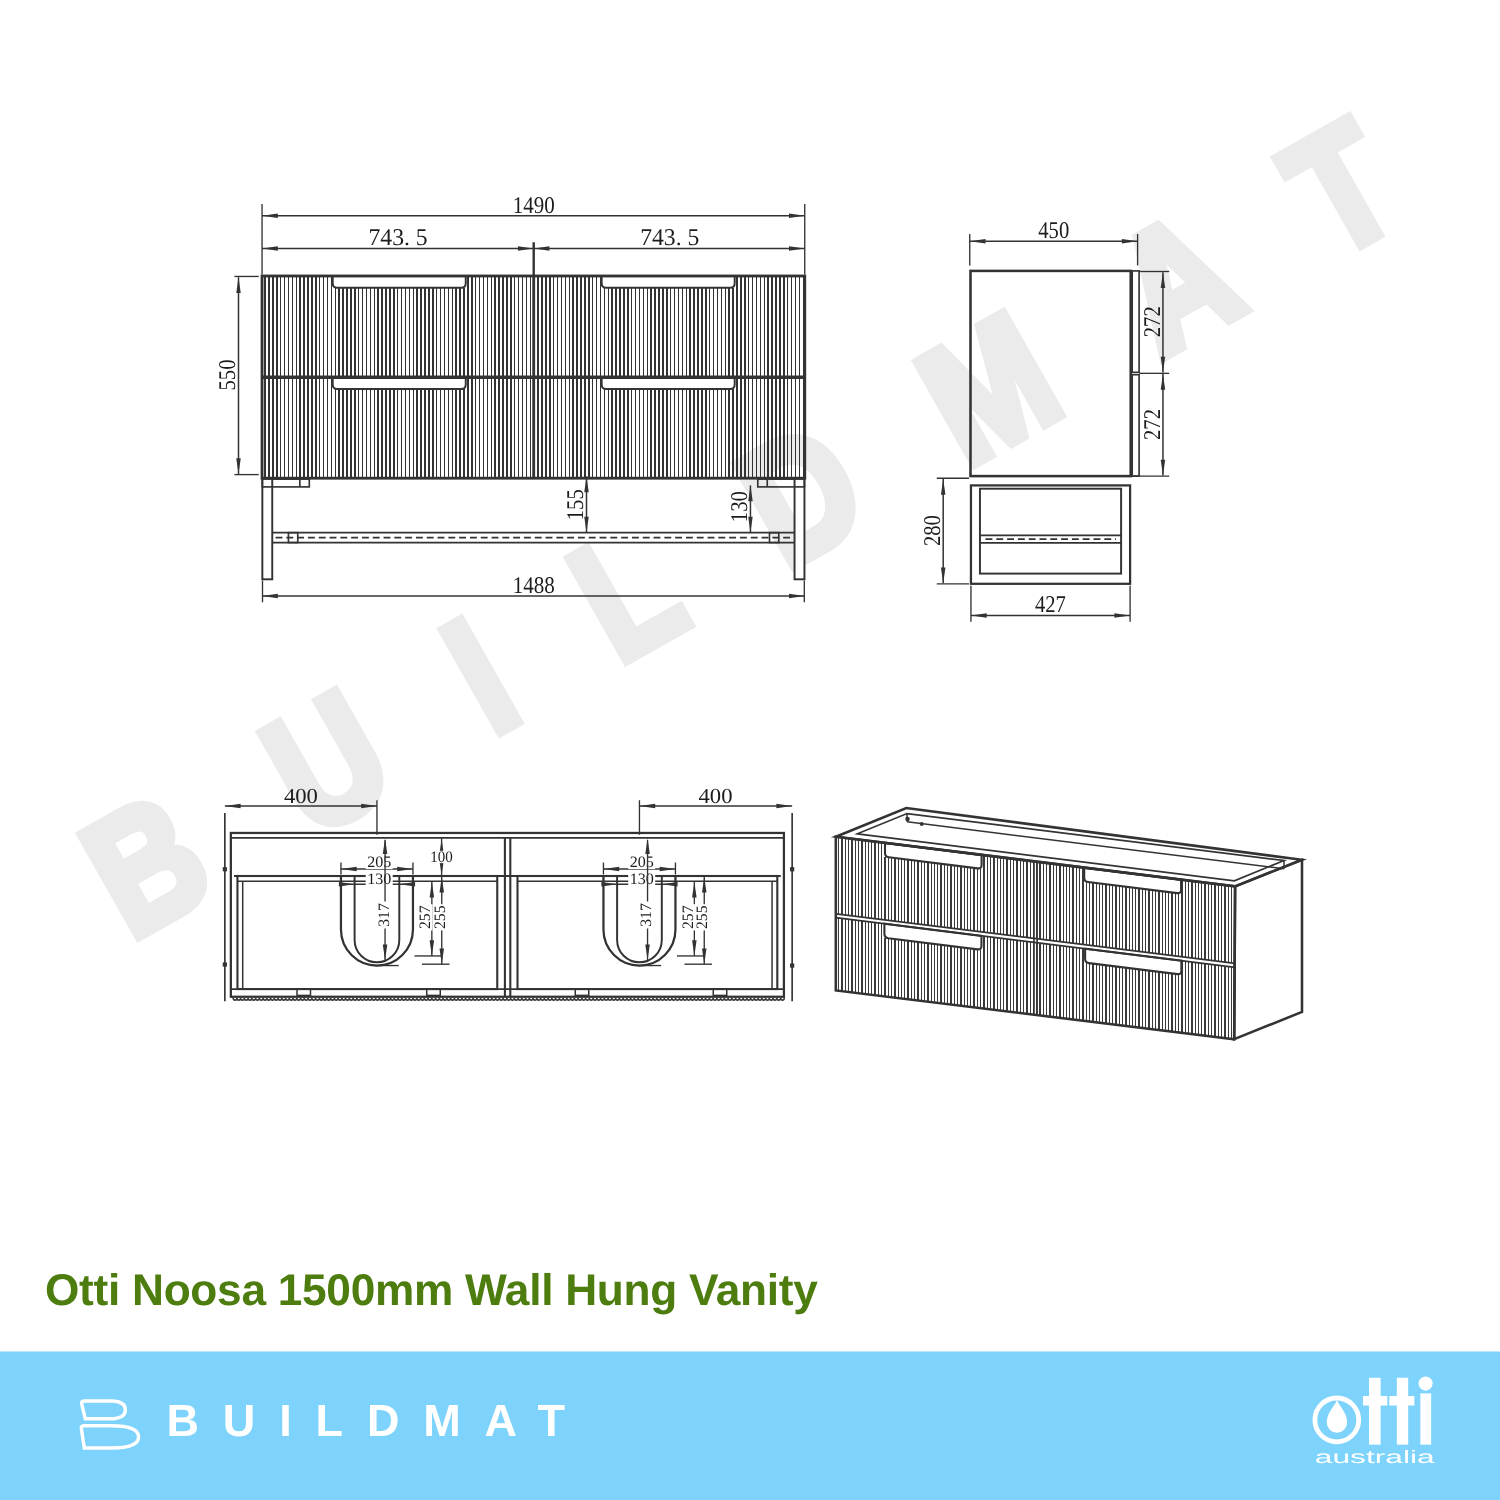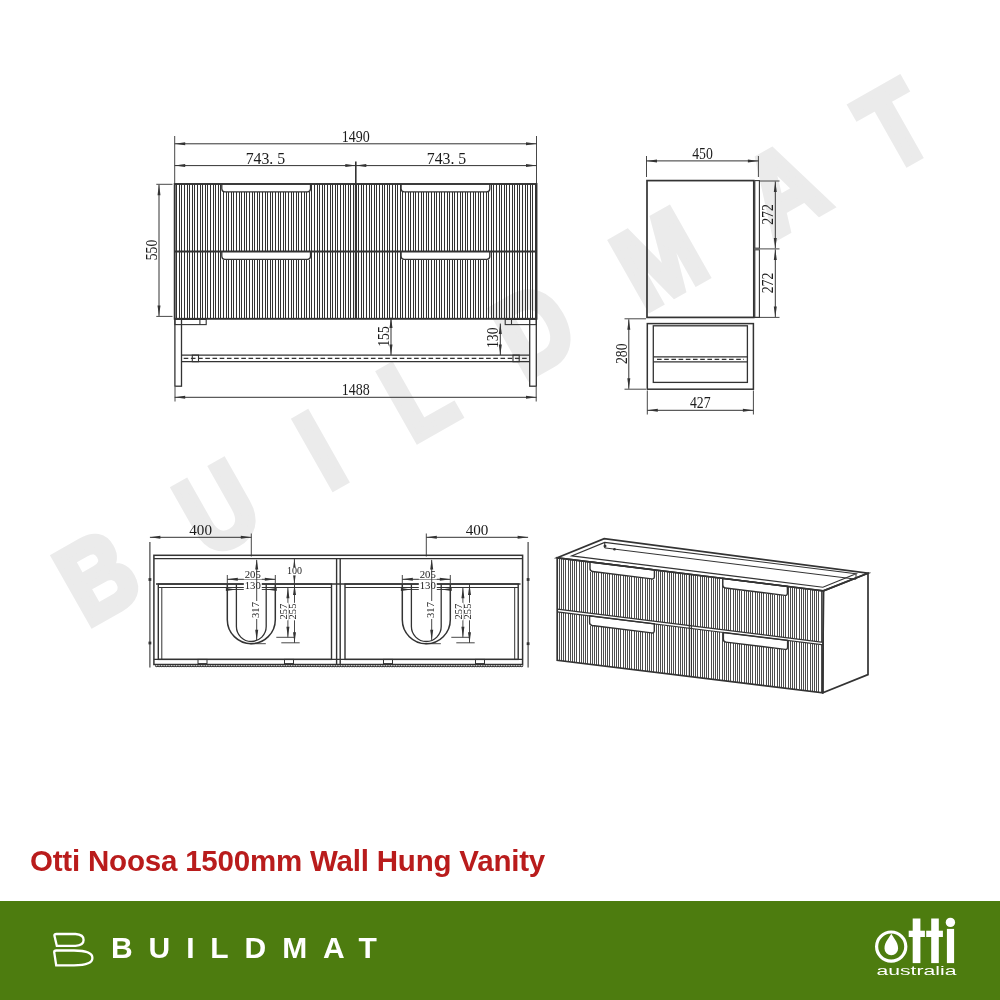--- a/index.html
+++ b/index.html
@@ -1,16 +1,16 @@
 <!DOCTYPE html>
 <html><head><meta charset="utf-8"><style>
 html,body{margin:0;padding:0;width:1000px;height:1000px;background:#fff;overflow:hidden;}
 #wm{position:absolute;left:0;top:0;width:1000px;height:1000px;}
-#ttl{position:absolute;left:30px;top:845.5px;font-family:"Liberation Sans",sans-serif;font-weight:700;font-size:29.5px;line-height:1;color:#b91c1c;letter-spacing:-0.2px;}
-#foot{position:absolute;left:0;top:901px;width:1000px;height:99px;background:#4d7c0f;}
+#ttl{position:absolute;left:30px;top:845.5px;font-family:"Liberation Sans",sans-serif;font-weight:700;font-size:29.5px;line-height:1;color:#4d7c0f;letter-spacing:-0.2px;}
+#foot{position:absolute;left:0;top:901px;width:1000px;height:99px;background:#7dd3fc;}
 #bm{position:absolute;left:111px;top:932.8px;font-family:"Liberation Sans",sans-serif;font-weight:700;font-size:30px;line-height:1;color:#fff;letter-spacing:15.9px;}
 </style></head><body>
 <svg id="wm" width="1000" height="1000" viewBox="0 0 1000 1000">
 <g transform="rotate(-29.5 87 627)">
       <text x="0" y="0" transform="translate(87 627) scale(0.84 1)" font-family="Liberation Sans" font-weight="bold" font-size="112" letter-spacing="84" fill="#ebebeb" stroke="#ebebeb" stroke-width="7.5">BUILDMAT</text>
     </g>
 <path d="M176.70,184.0V251.5M176.70,251.5V318.2M179.30,184.0V251.5M179.30,251.5V318.2M181.90,184.0V251.5M181.90,251.5V318.2M184.50,184.0V251.5M184.50,251.5V318.2M187.10,184.0V251.5M187.10,251.5V318.2M189.70,184.0V251.5M189.70,251.5V318.2M192.30,184.0V251.5M192.30,251.5V318.2M194.90,184.0V251.5M194.90,251.5V318.2M197.50,184.0V251.5M197.50,251.5V318.2M200.10,184.0V251.5M200.10,251.5V318.2M202.70,184.0V251.5M202.70,251.5V318.2M205.30,184.0V251.5M205.30,251.5V318.2M207.90,184.0V251.5M207.90,251.5V318.2M210.50,184.0V251.5M210.50,251.5V318.2M213.10,184.0V251.5M213.10,251.5V318.2M215.70,184.0V251.5M215.70,251.5V318.2M218.30,184.0V251.5M218.30,251.5V318.2M220.90,184.0V251.5M220.90,251.5V318.2M223.50,192.0V251.5M223.50,259.5V318.2M226.10,192.0V251.5M226.10,259.5V318.2M228.70,192.0V251.5M228.70,259.5V318.2M231.30,192.0V251.5M231.30,259.5V318.2M233.90,192.0V251.5M233.90,259.5V318.2M236.50,192.0V251.5M236.50,259.5V318.2M239.10,192.0V251.5M239.10,259.5V318.2M241.70,192.0V251.5M241.70,259.5V318.2M244.30,192.0V251.5M244.30,259.5V318.2M246.90,192.0V251.5M246.90,259.5V318.2M249.50,192.0V251.5M249.50,259.5V318.2M252.10,192.0V251.5M252.10,259.5V318.2M254.70,192.0V251.5M254.70,259.5V318.2M257.30,192.0V251.5M257.30,259.5V318.2M259.90,192.0V251.5M259.90,259.5V318.2M262.50,192.0V251.5M262.50,259.5V318.2M265.10,192.0V251.5M265.10,259.5V318.2M267.70,192.0V251.5M267.70,259.5V318.2M270.30,192.0V251.5M270.30,259.5V318.2M272.90,192.0V251.5M272.90,259.5V318.2M275.50,192.0V251.5M275.50,259.5V318.2M278.10,192.0V251.5M278.10,259.5V318.2M280.70,192.0V251.5M280.70,259.5V318.2M283.30,192.0V251.5M283.30,259.5V318.2M285.90,192.0V251.5M285.90,259.5V318.2M288.50,192.0V251.5M288.50,259.5V318.2M291.10,192.0V251.5M291.10,259.5V318.2M293.70,192.0V251.5M293.70,259.5V318.2M296.30,192.0V251.5M296.30,259.5V318.2M298.90,192.0V251.5M298.90,259.5V318.2M301.50,192.0V251.5M301.50,259.5V318.2M304.10,192.0V251.5M304.10,259.5V318.2M306.70,192.0V251.5M306.70,259.5V318.2M309.30,192.0V251.5M309.30,259.5V318.2M311.90,184.0V251.5M311.90,251.5V318.2M314.50,184.0V251.5M314.50,251.5V318.2M317.10,184.0V251.5M317.10,251.5V318.2M319.70,184.0V251.5M319.70,251.5V318.2M322.30,184.0V251.5M322.30,251.5V318.2M324.90,184.0V251.5M324.90,251.5V318.2M327.50,184.0V251.5M327.50,251.5V318.2M330.10,184.0V251.5M330.10,251.5V318.2M332.70,184.0V251.5M332.70,251.5V318.2M335.30,184.0V251.5M335.30,251.5V318.2M337.90,184.0V251.5M337.90,251.5V318.2M340.50,184.0V251.5M340.50,251.5V318.2M343.10,184.0V251.5M343.10,251.5V318.2M345.70,184.0V251.5M345.70,251.5V318.2M348.30,184.0V251.5M348.30,251.5V318.2M350.90,184.0V251.5M350.90,251.5V318.2M353.50,184.0V251.5M353.50,251.5V318.2M356.10,184.0V251.5M356.10,251.5V318.2M358.70,184.0V251.5M358.70,251.5V318.2M361.30,184.0V251.5M361.30,251.5V318.2M363.90,184.0V251.5M363.90,251.5V318.2M366.50,184.0V251.5M366.50,251.5V318.2M369.10,184.0V251.5M369.10,251.5V318.2M371.70,184.0V251.5M371.70,251.5V318.2M374.30,184.0V251.5M374.30,251.5V318.2M376.90,184.0V251.5M376.90,251.5V318.2M379.50,184.0V251.5M379.50,251.5V318.2M382.10,184.0V251.5M382.10,251.5V318.2M384.70,184.0V251.5M384.70,251.5V318.2M387.30,184.0V251.5M387.30,251.5V318.2M389.90,184.0V251.5M389.90,251.5V318.2M392.50,184.0V251.5M392.50,251.5V318.2M395.10,184.0V251.5M395.10,251.5V318.2M397.70,184.0V251.5M397.70,251.5V318.2M400.30,184.0V251.5M400.30,251.5V318.2M402.90,192.0V251.5M402.90,259.5V318.2M405.50,192.0V251.5M405.50,259.5V318.2M408.10,192.0V251.5M408.10,259.5V318.2M410.70,192.0V251.5M410.70,259.5V318.2M413.30,192.0V251.5M413.30,259.5V318.2M415.90,192.0V251.5M415.90,259.5V318.2M418.50,192.0V251.5M418.50,259.5V318.2M421.10,192.0V251.5M421.10,259.5V318.2M423.70,192.0V251.5M423.70,259.5V318.2M426.30,192.0V251.5M426.30,259.5V318.2M428.90,192.0V251.5M428.90,259.5V318.2M431.50,192.0V251.5M431.50,259.5V318.2M434.10,192.0V251.5M434.10,259.5V318.2M436.70,192.0V251.5M436.70,259.5V318.2M439.30,192.0V251.5M439.30,259.5V318.2M441.90,192.0V251.5M441.90,259.5V318.2M444.50,192.0V251.5M444.50,259.5V318.2M447.10,192.0V251.5M447.10,259.5V318.2M449.70,192.0V251.5M449.70,259.5V318.2M452.30,192.0V251.5M452.30,259.5V318.2M454.90,192.0V251.5M454.90,259.5V318.2M457.50,192.0V251.5M457.50,259.5V318.2M460.10,192.0V251.5M460.10,259.5V318.2M462.70,192.0V251.5M462.70,259.5V318.2M465.30,192.0V251.5M465.30,259.5V318.2M467.90,192.0V251.5M467.90,259.5V318.2M470.50,192.0V251.5M470.50,259.5V318.2M473.10,192.0V251.5M473.10,259.5V318.2M475.70,192.0V251.5M475.70,259.5V318.2M478.30,192.0V251.5M478.30,259.5V318.2M480.90,192.0V251.5M480.90,259.5V318.2M483.50,192.0V251.5M483.50,259.5V318.2M486.10,192.0V251.5M486.10,259.5V318.2M488.70,192.0V251.5M488.70,259.5V318.2M491.30,184.0V251.5M491.30,251.5V318.2M493.90,184.0V251.5M493.90,251.5V318.2M496.50,184.0V251.5M496.50,251.5V318.2M499.10,184.0V251.5M499.10,251.5V318.2M501.70,184.0V251.5M501.70,251.5V318.2M504.30,184.0V251.5M504.30,251.5V318.2M506.90,184.0V251.5M506.90,251.5V318.2M509.50,184.0V251.5M509.50,251.5V318.2M512.10,184.0V251.5M512.10,251.5V318.2M514.70,184.0V251.5M514.70,251.5V318.2M517.30,184.0V251.5M517.30,251.5V318.2M519.90,184.0V251.5M519.90,251.5V318.2M522.50,184.0V251.5M522.50,251.5V318.2M525.10,184.0V251.5M525.10,251.5V318.2M527.70,184.0V251.5M527.70,251.5V318.2M530.30,184.0V251.5M530.30,251.5V318.2M532.90,184.0V251.5M532.90,251.5V318.2M535.50,184.0V251.5M535.50,251.5V318.2" stroke="#333333" stroke-width="1.0" fill="none" shape-rendering="crispEdges"></path>
 <path d="M221.8,184.0 V188.8 Q221.8,191.8 224.8,191.8 H307.5 Q310.5,191.8 310.5,188.8 V184.0" fill="#ffffff" stroke="#333333" stroke-width="1.3"></path>
 <path d="M401.1,184.0 V188.8 Q401.1,191.8 404.1,191.8 H486.8 Q489.8,191.8 489.8,188.8 V184.0" fill="#ffffff" stroke="#333333" stroke-width="1.3"></path>
 <path d="M221.8,251.5 V256.3 Q221.8,259.3 224.8,259.3 H307.5 Q310.5,259.3 310.5,256.3 V251.5" fill="#ffffff" stroke="#333333" stroke-width="1.3"></path>

